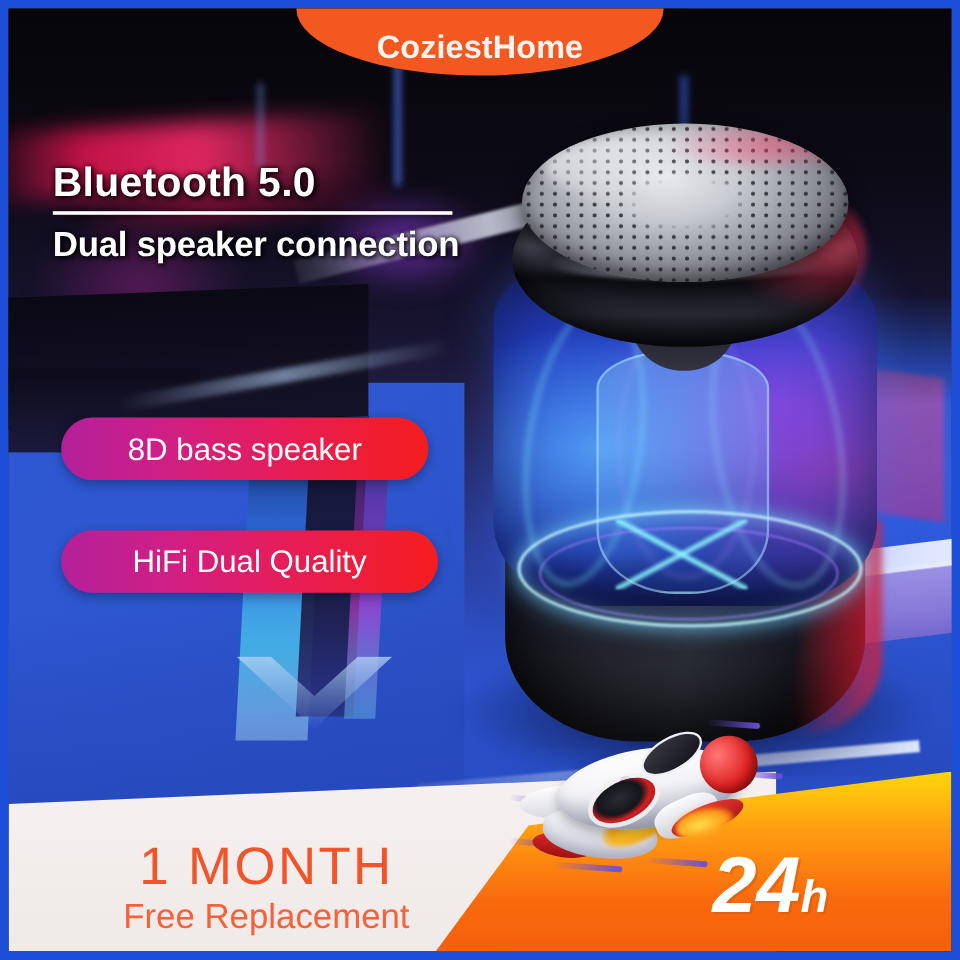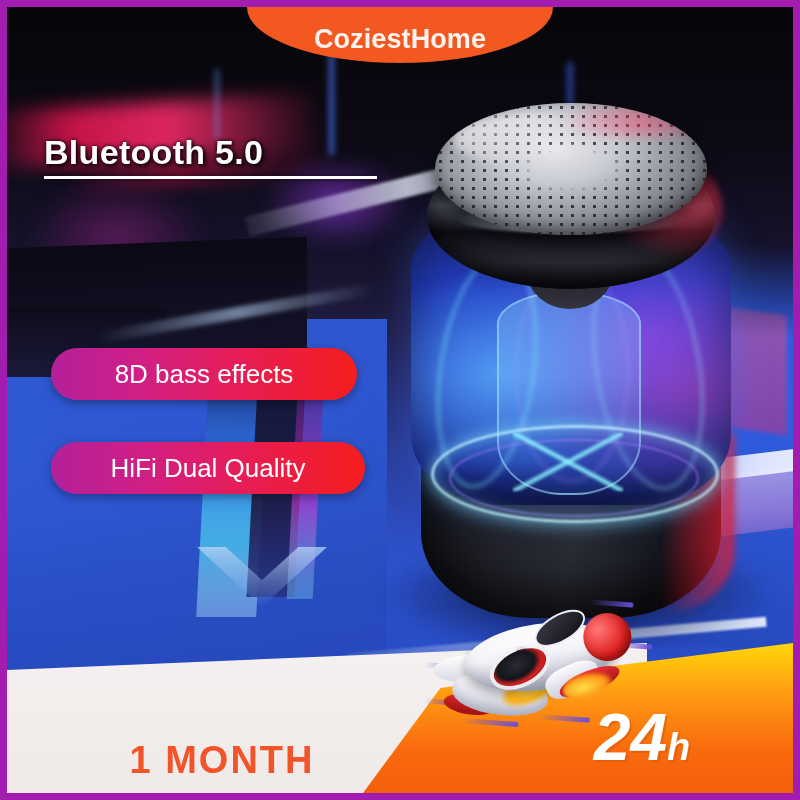--- a/index.html
+++ b/index.html
@@ -1,20 +1,20 @@
 <!DOCTYPE html>
 <html><head>
 <meta charset="utf-8">
 <style>
   html,body{margin:0;padding:0;background:#222;}
   .ad{
     position:relative;width:800px;height:800px;overflow:hidden;
     font-family:"Liberation Sans",sans-serif;
     box-sizing:border-box;
-    border:7px solid #a21caf;
+    border:7px solid #1d4ed8;
     background:#404040;
   }
   .stage{position:absolute;inset:0;overflow:hidden;}
 
   
   .bg-base{position:absolute;inset:0;
     background:
       linear-gradient(180deg,#0a0811 0%,#13101d 18%,#1a1430 30%,#22204a 42%,#2b3f9e 58%,#2f57d6 72%,#2a55d0 86%,#20409c 100%);
   }
   .bg-darktop{position:absolute;left:0;top:0;width:100%;height:330px;
@@ -183,21 +183,21 @@
   .banner{position:absolute;left:0;bottom:0;width:100%;height:150px;z-index:7;overflow:hidden;}
   .banner-white{position:absolute;left:0;bottom:0;width:640px;height:150px;
     background:linear-gradient(180deg,#f6f1f1 0%,#f2eceb 60%,#efe9e8 100%);
     clip-path:polygon(0 18%,100% 0,100% 100%,0 100%);}
   .banner-orange{position:absolute;right:0;bottom:0;width:430px;height:150px;
     background:linear-gradient(180deg,#ffd60a 0%,#ff9b12 34%,#f9690d 72%,#f4600b 100%);
     clip-path:polygon(18% 30%,100% 0,100% 100%,0 100%);}
   .banner-orange-edge{position:absolute;right:0;bottom:0;width:430px;height:150px;
     background:linear-gradient(100deg,rgba(255,255,255,0) 12%,rgba(255,255,255,.0) 100%);}
   .month-wrap{position:absolute;left:0;bottom:14px;width:430px;text-align:center;}
-  .month-big{color:#f2542a;font-size:38px;font-weight:bold;letter-spacing:2px;line-height:1;}
+  .month-big{color:#f2542a;font-size:44px;font-weight:normal;letter-spacing:2px;line-height:1;}
   .month-sub{color:#f4623a;font-size:29px;font-weight:normal;margin-top:5px;line-height:1;}
   .ships-wrap{position:absolute;right:26px;bottom:24px;text-align:center;width:250px;}
   .ships-24{color:#fff;font-size:66px;font-weight:bold;font-style:italic;line-height:.96;
     text-shadow:2px 2px 0 rgba(214,90,16,.55);}
   .ships-24 .h{font-size:38px;}
   .ships-txt{color:#fff;font-size:42px;font-weight:bold;font-style:italic;line-height:1;
     text-shadow:2px 2px 0 rgba(214,90,16,.55);margin-top:-2px;}
 
   
   .rocket{position:absolute;left:424px;bottom:52px;width:210px;height:160px;z-index:8;
@@ -299,34 +299,36 @@
       </div>
     </div>
 
     <div class="brand-badge">
       <span>CoziestHome</span>
     </div>
 
     <div class="headline">
       <div class="hl-bt">Bluetooth 5.0</div>
       <div class="hl-rule"></div>
+      <div class="hl-sub">Dual speaker connection</div>
     </div>
 
     <div class="pills">
-      <div class="pill p1">8D bass effects</div>
+      <div class="pill p1">8D bass speaker</div>
       <div class="pill p3">HiFi Dual Quality</div>
     </div>
 
     <div class="banner">
       <div class="banner-white"></div>
       <div class="banner-orange"></div>
       <div class="banner-orange-edge"></div>
 
       <div class="month-wrap">
         <div class="month-big">1 MONTH</div>
+        <div class="month-sub">Free Replacement</div>
       </div>
 
       <div class="ships-wrap">
         <div class="ships-24"><span>24</span><span class="h">h</span></div>
       </div>
     </div>
 
     <div class="rocket">
       <div class="speedline sl1"></div>
       <div class="speedline sl2"></div>

